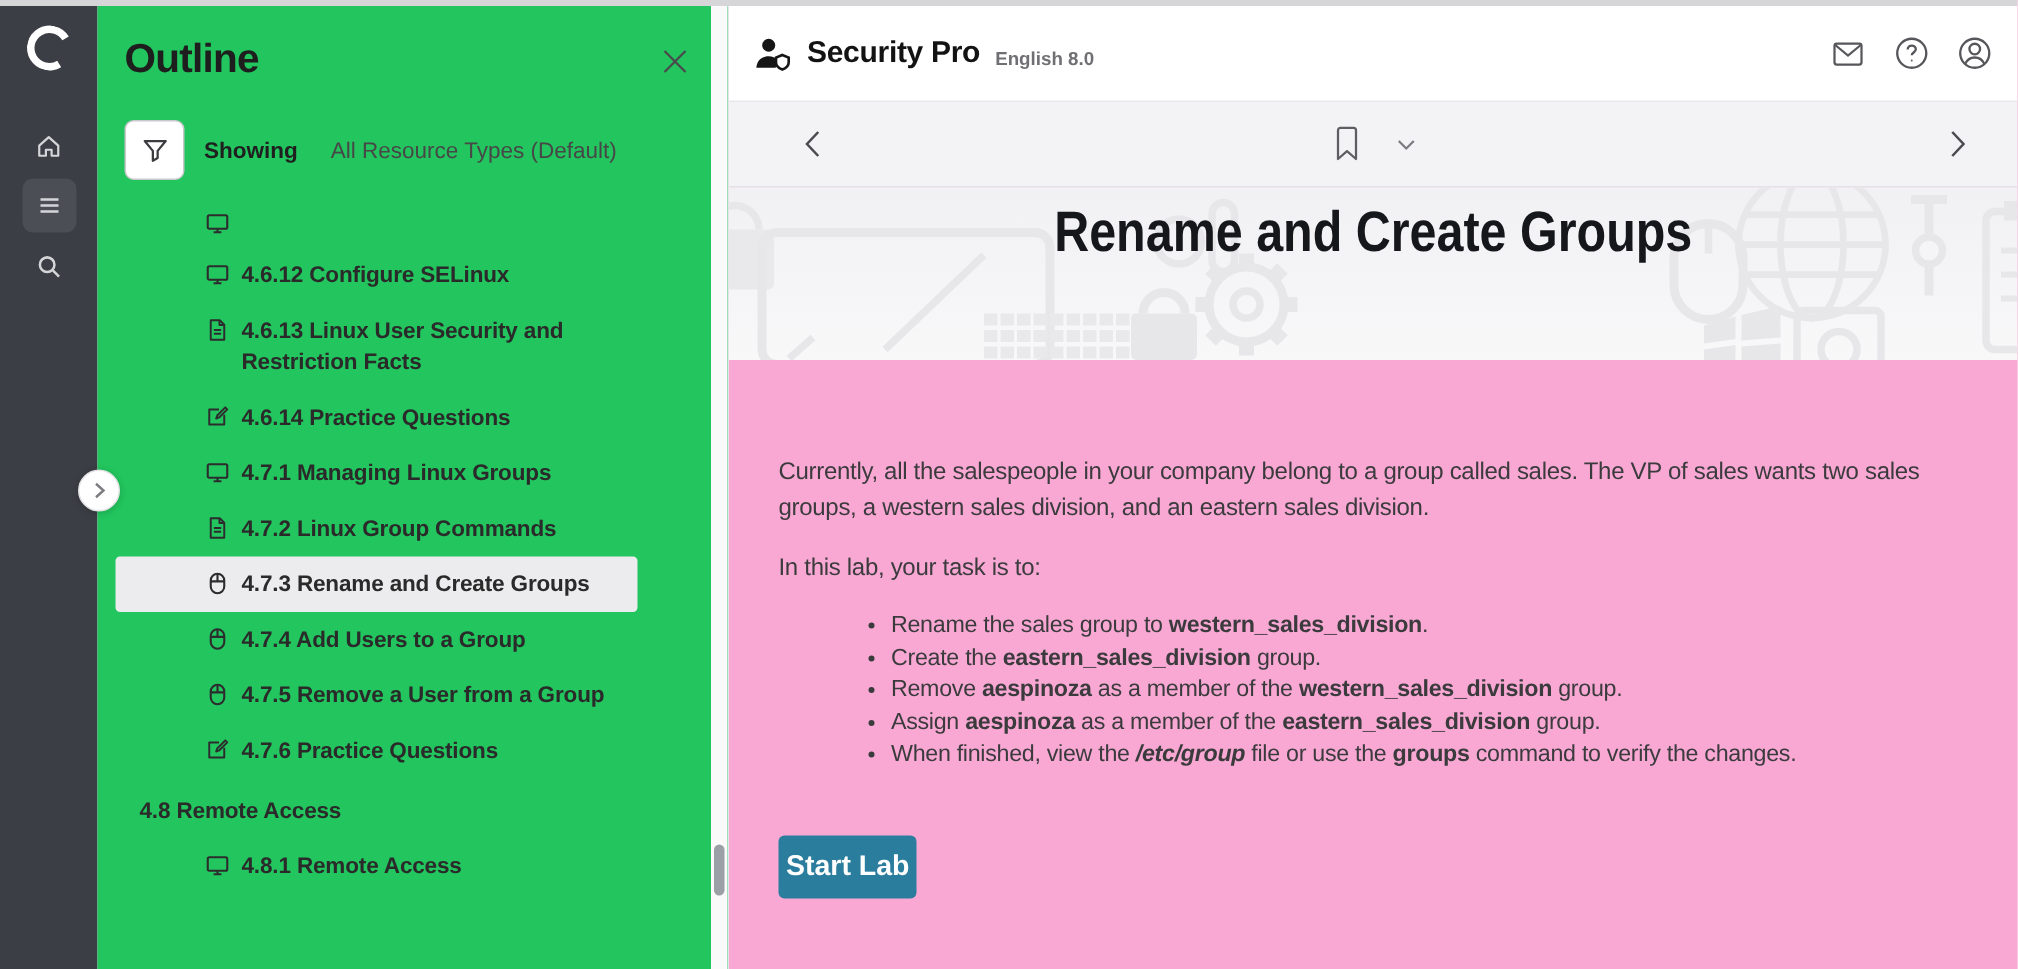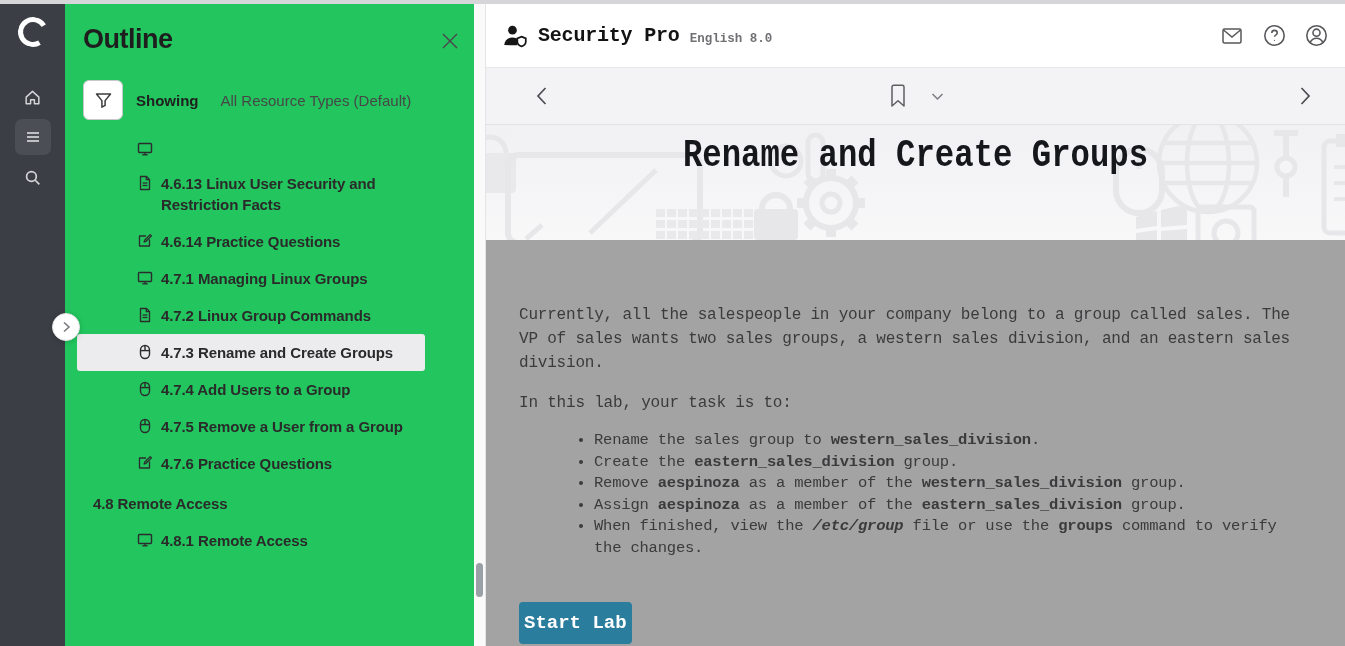--- a/index.html
+++ b/index.html
@@ -44,21 +44,21 @@
   .trow.item{padding-left:60px;}
   .trow.section{padding-left:16px;margin-top:3px;}
   .trow.selected{background:var(--selected-row);}
   .ticon{flex:0 0 16px;margin:2px 8px 0 0;color:#2c2c2e;}
   .tlabel{font-size:15px;font-weight:700;line-height:21px;color:#2a2a2a;letter-spacing:-.1px;max-width:262px;}
 
   .oscroll-track{position:absolute;right:0;top:0;bottom:0;width:11px;background:#fafafb;}
   .oscroll-thumb{position:absolute;right:2px;top:559px;width:7px;height:34px;border-radius:4px;background:#9aa0a6;}
 
   
-  .main{position:absolute;left:486px;top:4px;right:0;bottom:0;background:#a3a3a3;font-family:Liberation Mono, monospace;}
+  .main{position:absolute;left:486px;top:4px;right:0;bottom:0;background:#f9a8d4;}
   .app-header{height:64px;display:flex;align-items:center;padding:0 14px;background:#fff;border-bottom:1px solid #e8e8ea;}
   .product-icon{color:#161616;margin-left:2px;}
   .product-name{font-size:20px;font-weight:700;color:#131313;margin-left:9px;letter-spacing:-.2px;}
   .product-edition{font-size:12.5px;font-weight:700;color:#707074;margin:6px 0 0 10px;}
   .header-spacer{flex:1;}
   .hicon{width:30px;height:30px;display:flex;align-items:center;justify-content:center;color:#57575b;cursor:pointer;margin-left:12px;}
 
   .navbar{height:57px;background:var(--navbar-bg);border-bottom:1px solid #e3e3e5;position:relative;}
   .nav-back{position:absolute;left:49px;top:50%;transform:translateY(-50%);color:#4c4c50;cursor:pointer;}
   .nav-next{position:absolute;right:33px;top:50%;transform:translateY(-50%);color:#4c4c50;cursor:pointer;}
@@ -143,20 +143,30 @@
   </div>
   <div class="tree" id="tree">
       <div class="trow item">
         <span class="ticon">
           <svg width="16" height="16" viewBox="0 0 16 16" fill="none" stroke="currentColor" stroke-linejoin="round" stroke-width="1.4">
             <rect x="1.5" y="2.5" width="13" height="9" rx="1"></rect>
             <line x1="8" y1="11.5" x2="8" y2="13.6"></line>
             <line x1="5.4" y1="13.8" x2="10.6" y2="13.8"></line>
           </svg>
         </span>
+      </div>
+      <div class="trow item">
+        <span class="ticon">
+          <svg width="16" height="16" viewBox="0 0 16 16" fill="none" stroke="currentColor" stroke-linejoin="round" stroke-width="1.4">
+            <rect x="1.5" y="2.5" width="13" height="9" rx="1"></rect>
+            <line x1="8" y1="11.5" x2="8" y2="13.6"></line>
+            <line x1="5.4" y1="13.8" x2="10.6" y2="13.8"></line>
+          </svg>
+        </span>
+        <span class="tlabel">4.6.12 Configure SELinux</span>
       </div>
       <div class="trow item">
         <span class="ticon">
           <svg width="16" height="16" viewBox="0 0 16 16" fill="none" stroke="currentColor" stroke-linejoin="round" stroke-width="1.3">
             <path d="M3.5 1.5h6l3 3v10h-9z"></path>
             <polyline points="9.3,1.7 9.3,4.7 12.3,4.7"></polyline>
             <line x1="5.6" y1="8" x2="10.4" y2="8"></line>
             <line x1="5.6" y1="10.5" x2="10.4" y2="10.5"></line>
           </svg>
         </span>

